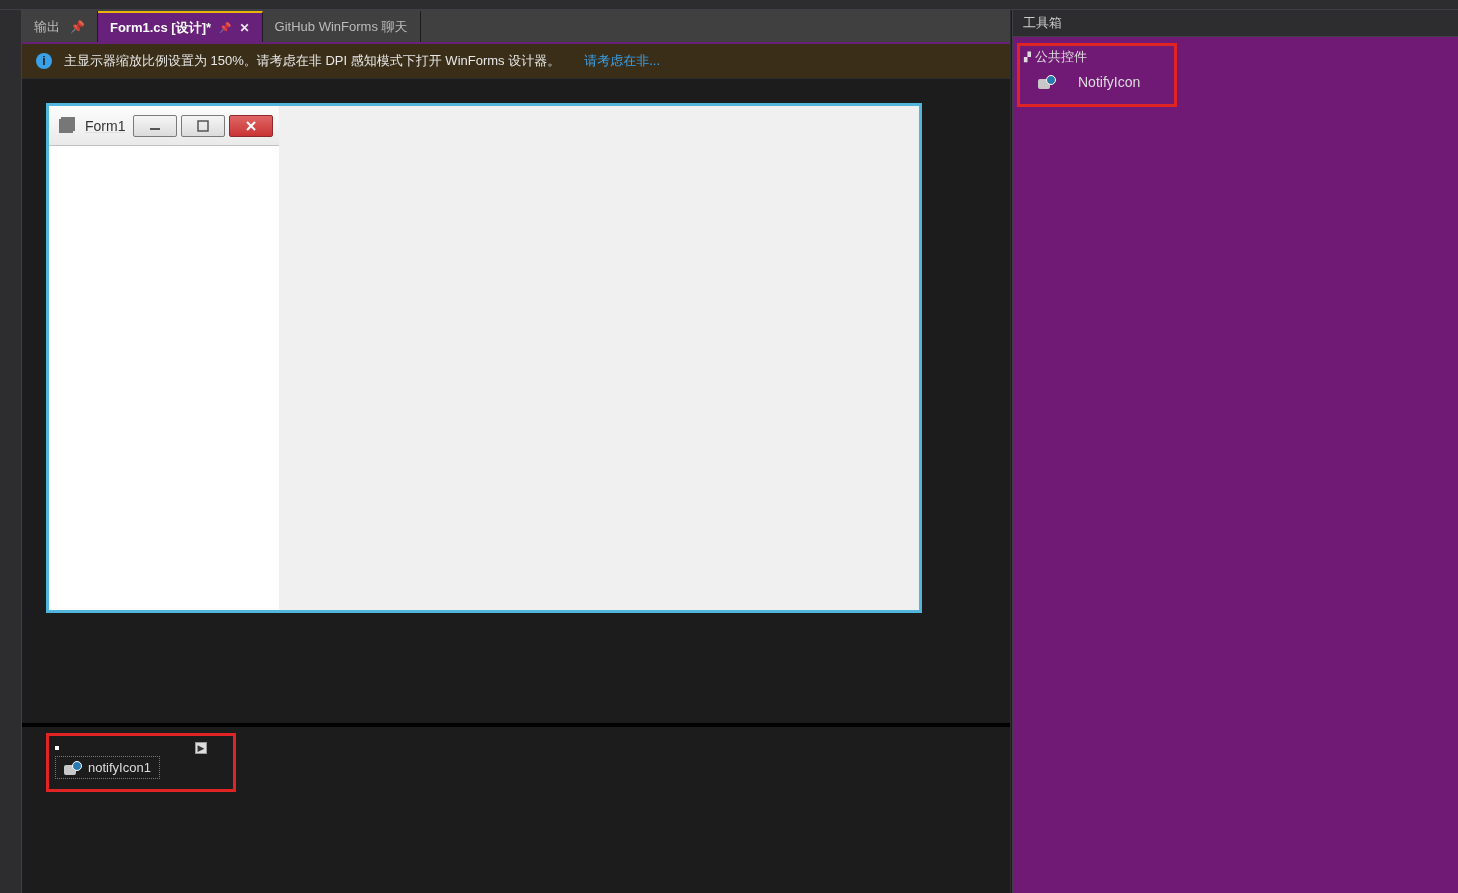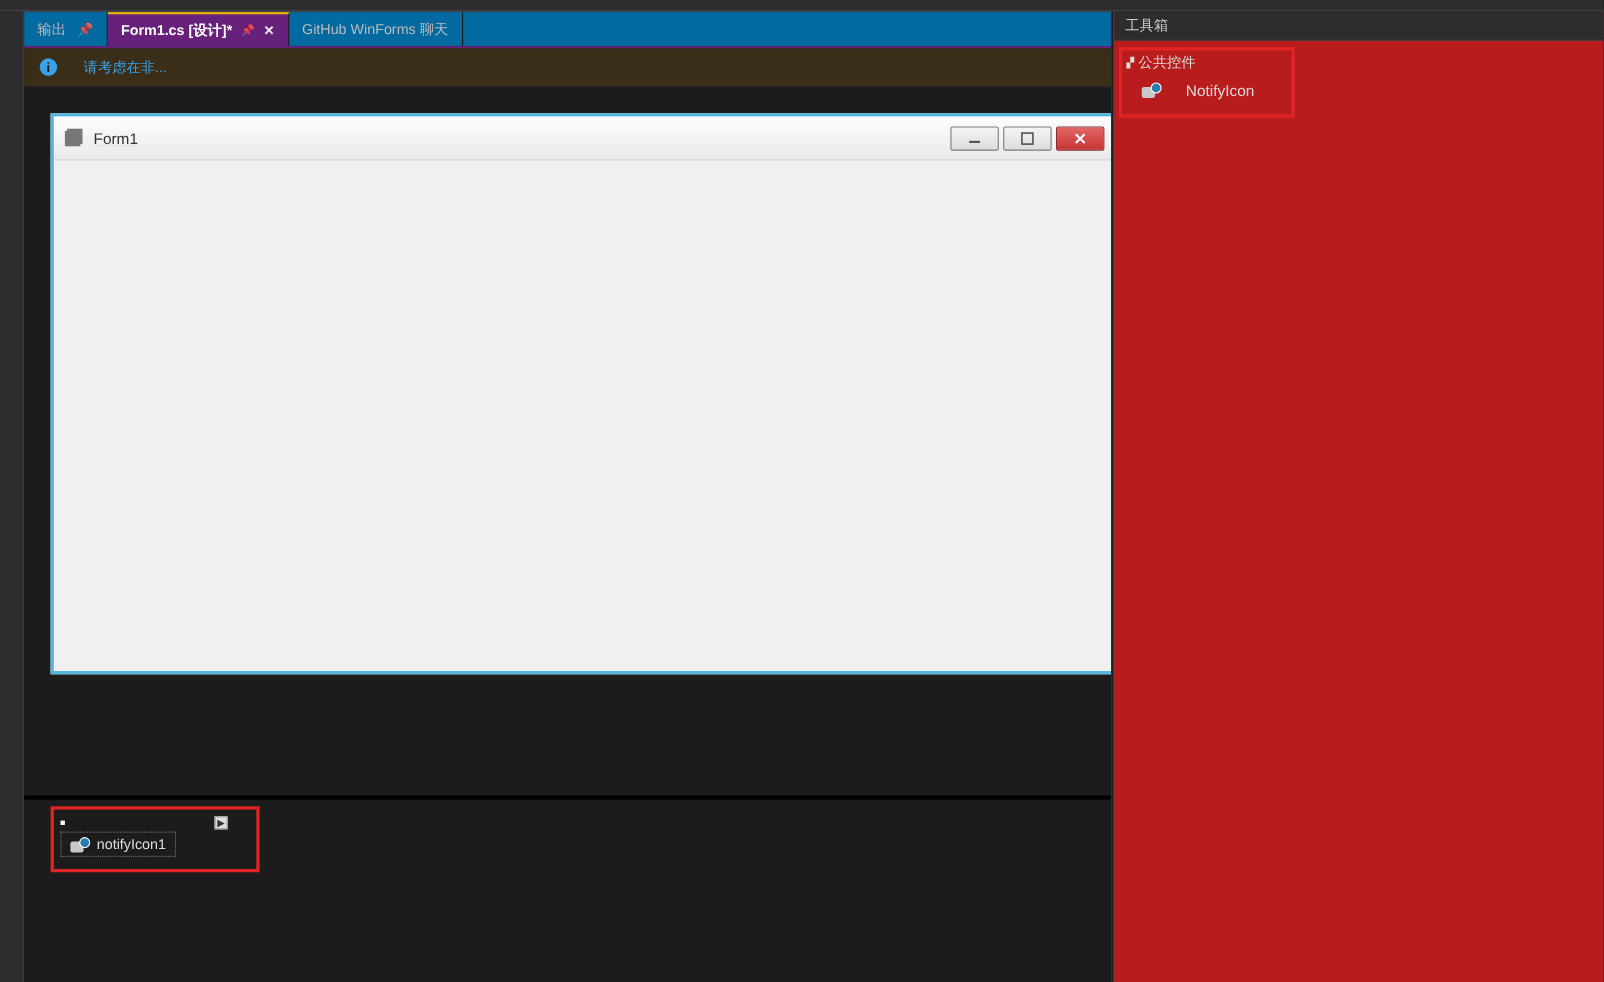--- a/index.html
+++ b/index.html
@@ -13,40 +13,40 @@
   .main { flex:1; display:flex; }
 
   
   .left-rail { width:22px; background:#2d2d30; border-right:1px solid #3f3f46; display:flex; flex-direction:column; align-items:center; }
   .left-rail-text { writing-mode:vertical-rl; font-size:11px; color:#888; margin-top:30px; }
 
   
   .doc-col { width:988px; display:flex; flex-direction:column; background:#1c1c1c; }
 
   
-  .tab-row { height:32px; background:#0369a1; display:flex; align-items:stretch; border-top:1px solid #3f3f46; }
+  .tab-row { height:32px; background:#404040; display:flex; align-items:stretch; border-top:1px solid #3f3f46; }
   .tab { display:flex; align-items:center; gap:8px; padding:0 12px; font-size:13px; color:#bbb; border-right:1px solid #1c1c1c; cursor:pointer; }
   .tab.active { background:#68217a; color:#fff; font-weight:600; border-top:2px solid #eab308; }
   .tab .pin { font-size:10px; opacity:.8; }
   .tab .close { font-size:12px; opacity:.9; }
   .tab-output { gap:10px; }
   .tab-output .pin { font-size:12px; }
 
   
   .purple-line { height:2px; background:#68217a; }
 
   
   .notif-bar { background:#3a2e18; display:flex; align-items:center; gap:12px; padding:8px 14px; font-size:13px; border-bottom:1px solid #2d2d30; }
   .info-icon { width:16px; height:16px; border-radius:50%; background:#3aa0e8; color:#1c1c1c; font-size:12px; font-weight:bold; display:flex; align-items:center; justify-content:center; flex-shrink:0; }
   .notif-text { color:#e8e8e8; }
   .notif-link { color:#3aa0e8; cursor:pointer; margin-left:12px; }
 
   
   .designer { flex:1; background:#1c1c1c; display:flex; flex-direction:column; padding:24px; gap:0; }
-  .form-window { width:967px; height:510px; border:3px solid #52b5db; background:#fff; display:flex; flex-direction:column;text-decoration:underline; }
+  .form-window { width:876px; height:510px; border:3px solid #52b5db; background:#fff; display:flex; flex-direction:row;text-decoration:underline; }
   .form-titlebar { height:40px; background:linear-gradient(#fdfdfd,#e9e9e9); border-bottom:1px solid #c0c0c0; display:flex; align-items:center; padding:0 6px 0 10px; gap:8px; }
   .form-icon { width:14px; height:14px; background:#777; display:inline-block; box-shadow:2px -2px 0 #777; margin-right:4px; }
   .form-title { color:#333; font-size:14px; flex:1; }
   .win-buttons { display:flex; gap:4px; }
   .win-btn { width:44px; height:22px; border:1px solid #7a7a7a; background:linear-gradient(#f5f5f5,#dcdcdc); border-radius:2px; display:flex; align-items:center; justify-content:center; color:#555; font-size:12px; cursor:pointer; }
   .win-btn.close-btn { background:linear-gradient(#e06666,#c93434); border-color:#8a2a2a; color:#fff; font-weight:bold; }
   .form-body { flex:1; background:#f0f0f0; }
 
   
   .component-tray-area { margin-top:110px; }
@@ -58,21 +58,21 @@
   .tray-item { display:inline-flex; align-items:center; gap:6px; border:1px dotted #777; padding:3px 8px; }
   .notify-icon-glyph { width:18px; height:14px; position:relative; }
   .notify-icon-glyph::before { content:""; position:absolute; left:0; bottom:0; width:12px; height:10px; border-radius:2px; background:#c8c8c8; }
   .notify-icon-glyph::after { content:""; position:absolute; right:0; top:0; width:8px; height:8px; border-radius:50%; background:#2a7ab0; border:1px solid #fff; }
   .tray-label { font-size:13px; color:#ddd; }
 
   
   .spacer { flex:1; background:#1c1c1c; border-left:1px solid #2d2d30; }
 
   
-  .toolbox { width:446px; background:#b91c1c; border-left:1px solid #3f3f46; display:flex; flex-direction:column; }
+  .toolbox { width:446px; background:#701a75; border-left:1px solid #3f3f46; display:flex; flex-direction:column; }
   .toolbox-header { background:#2d2d30; padding:4px 10px; font-size:13px; color:#ccc; border-bottom:1px solid #3f3f46; }
   .toolbox-search { padding:4px 8px; border-bottom:1px solid #3f3f46; }
   .toolbox-search input { width:100%; background:#333337; border:1px solid #3f3f46; color:#ddd; padding:3px 6px; font-size:13px; font-family:inherit; }
   .toolbox-body { padding:6px 4px; }
   .toolbox-group { border:3px solid #e02424; padding:0 4px 8px 4px; width:160px; }
   .group-header { display:flex; align-items:center; gap:4px; font-size:13px; color:#ddd; padding:2px 0; cursor:pointer; }
   .chev { font-size:9px; color:#ddd; }
   .toolbox-item { display:flex; align-items:center; gap:22px; padding:6px 6px 6px 14px; font-size:14px; color:#ddd; cursor:pointer; }
 
   svg { display:block; }
@@ -101,20 +101,21 @@
         <span class="close">✕</span>
       </div>
       <div class="tab">
         <span>GitHub WinForms 聊天</span>
       </div>
     </div>
     <div class="purple-line"></div>
 
     <div class="notif-bar">
       <span class="info-icon">i</span>
+      <span class="notif-text">主显示器缩放比例设置为 150%。请考虑在非 DPI 感知模式下打开 WinForms 设计器。</span>
       <span class="notif-link">请考虑在非...</span>
     </div>
 
     <div class="designer">
       <div class="form-window">
         <div class="form-titlebar">
           <span class="form-icon"></span>
           <span class="form-title">Form1</span>
           <div class="win-buttons">
             <div class="win-btn">

